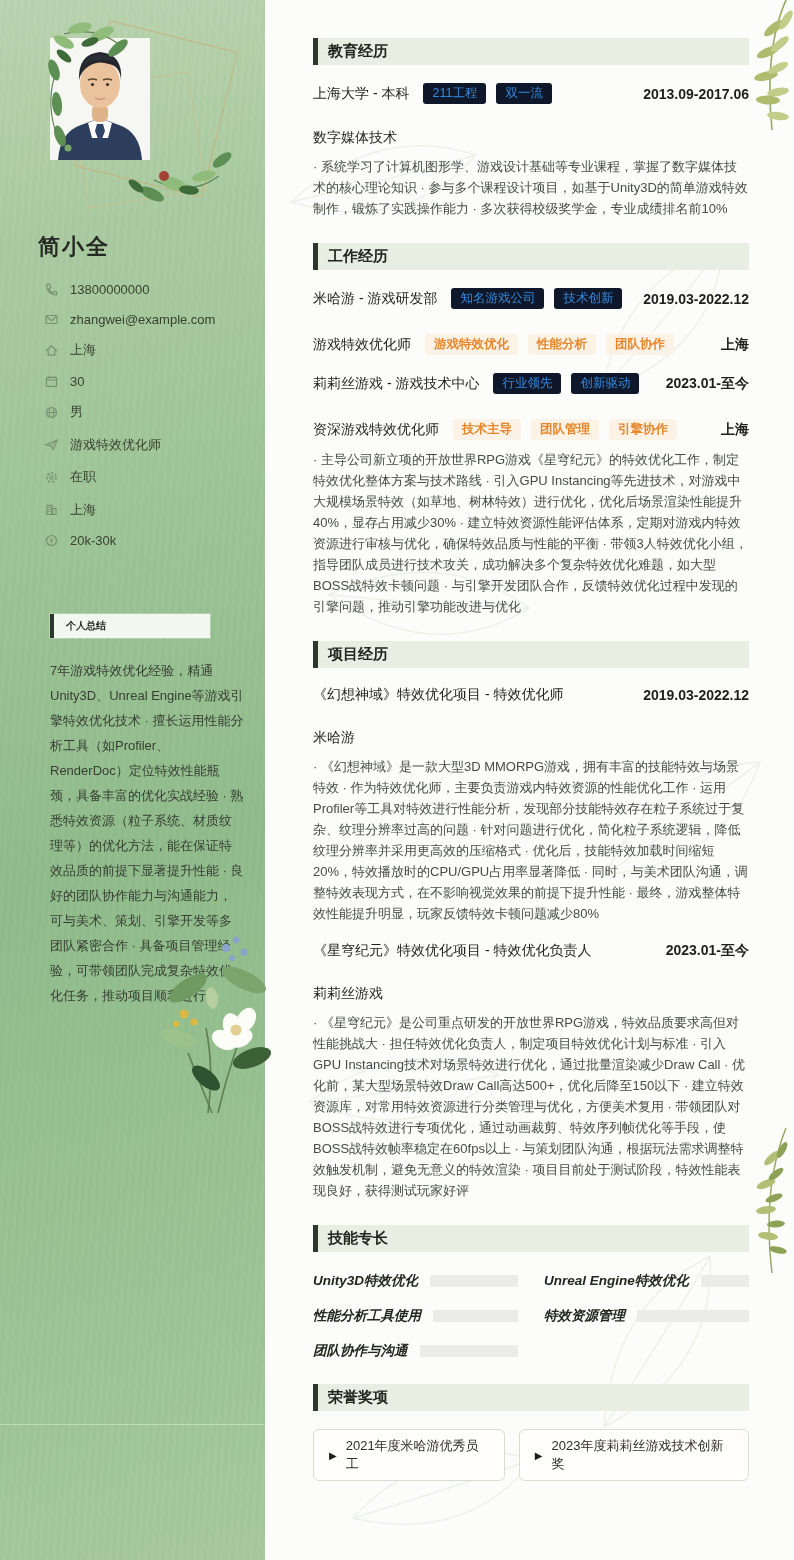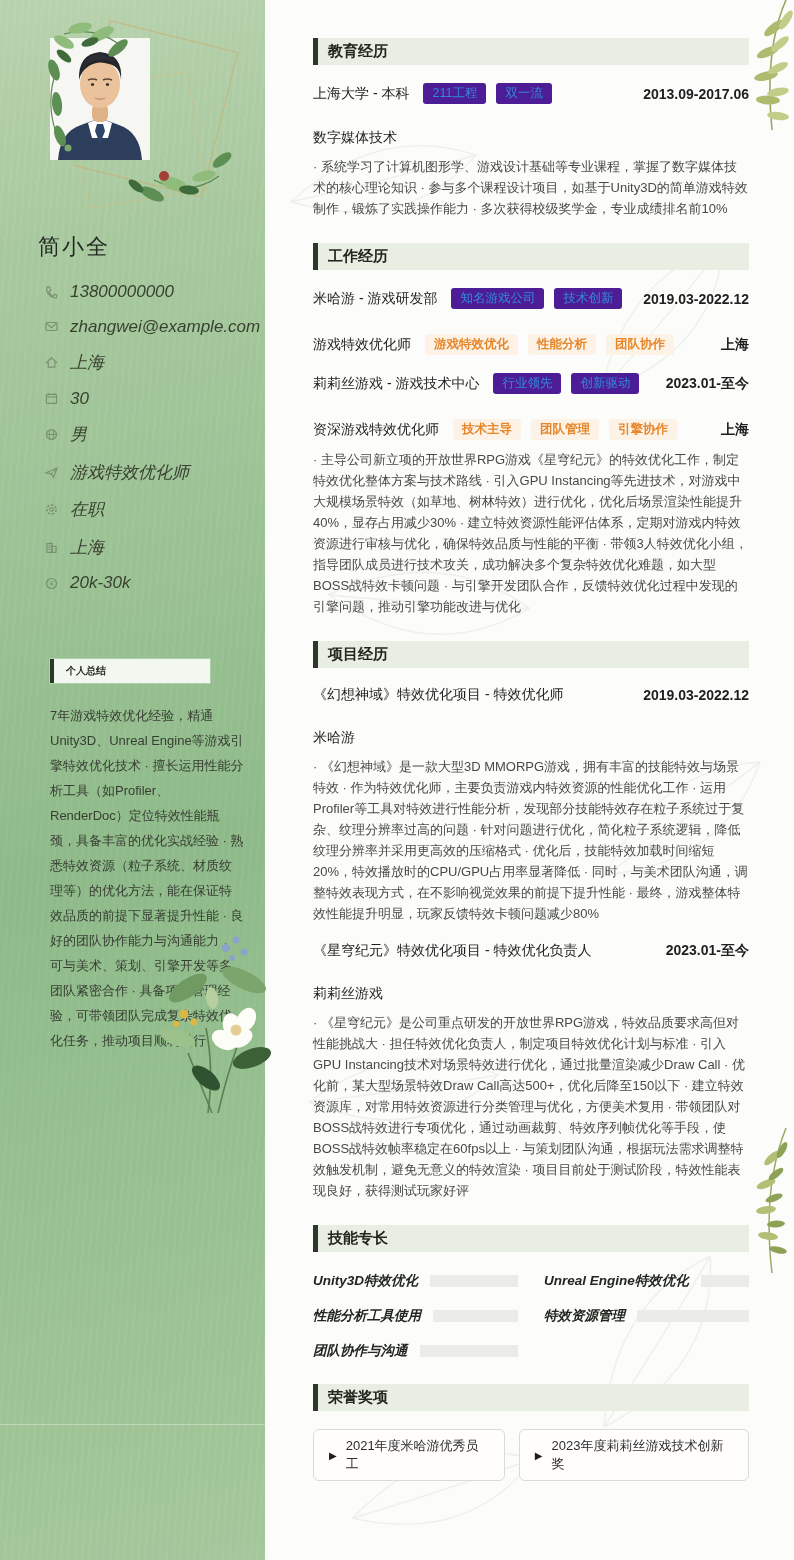--- a/index.html
+++ b/index.html
@@ -17,27 +17,27 @@
   .side-inner { position:relative; z-index:2; padding:20px 22px 0 38px; }
 
   .photo-zone { position:relative; height:196px; margin-left:0; }
   .gold-frame { position:absolute; left:52px; top:14px; width:132px; height:150px;
     border:1px solid #c9b077; transform:rotate(14deg); opacity:.85; }
   .gold-frame2 { position:absolute; left:40px; top:60px; width:120px; height:120px;
     border:1px solid #d3bd86; transform:rotate(-9deg); opacity:.6; }
   .photo-svg { position:absolute; left:12px; top:18px; }
   .wreath { position:absolute; left:-14px; top:-12px; }
 
-  .person-name { margin-top:16px; font-size:22px; font-weight:400; color:#262a24; letter-spacing:2px; }
+  .person-name { margin-top:16px; font-size:22px; font-weight:700; color:#262a24; letter-spacing:2px; }
 
   .contacts { margin-top:20px; margin-left:6px; }
   .c-row { display:flex; align-items:center; margin-bottom:14.5px; }
   .c-ic { width:15px; height:15px; margin-right:11px; flex:0 0 auto; opacity:.75; }
   .c-ic svg { display:block; }
-  .c-val { font-size:17px; color:#38402f;font-style:italic; }
+  .c-val { font-size:13px; color:#38402f; }
 
   .summary { margin-top:66px; margin-left:12px; }
   .sum-head { width:160px; background:rgba(250,252,247,.92); border-left:4px solid #2e372b;
     padding:5px 12px; font-size:10px; font-weight:700; color:#23281f; box-shadow:0 0 0 1px rgba(255,255,255,.25); }
   .sum-text { margin-top:20px; width:194px; font-size:13px; line-height:25px; color:#373e33; }
 
   
   .main { position:absolute; left:268px; top:0; width:529px; height:1560px; background:#fcfdfa; overflow:hidden; }
   .wm { position:absolute; z-index:0; opacity:.5; }
   .wm path { fill:none; stroke:#dfe7d9; stroke-width:1.4; }
@@ -46,21 +46,21 @@
   .sec-h { display:flex; align-items:center; background:#e9eee3; border-left:5px solid #2e372b;
     padding:4px 10px; font-size:15px; font-weight:700; color:#21261e; }
   .sec { margin-bottom:24px; }
   .sec-body { padding-top:18px; }
 
   .row { display:flex; align-items:center; }
   .b-title { font-size:14px; font-weight:400; color:#1e1e1e; white-space:nowrap; }
   .b-date { font-size:14px; font-weight:700; color:#1e1e1e; margin-left:auto; white-space:nowrap; }
   .tagset { display:flex; margin-left:14px; gap:10px; }
   .tag { font-size:12.5px; padding:2px 9px; border-radius:3px; white-space:nowrap; }
-  .tag-blue { color:#3389dd; background:#4c1d95; }
+  .tag-blue { color:#3389dd; background:#0f172a; }
   .tag-orange { color:#e7872c; background:#fdf2e6; font-weight:600; }
   .desc { font-size:13px; line-height:21px; color:#474b44; margin-top:9px; }
   .sub-row { margin-top:25px; }
 
   
   .skill-grid { display:grid; grid-template-columns:1fr 1fr; column-gap:26px; row-gap:17px; padding-top:20px;font-style:italic; }
   .skill { display:flex; align-items:center; }
   .skill-label { font-size:13.5px; font-weight:700; color:#21261e; white-space:nowrap; margin-right:12px; }
   .skill-track { flex:1; height:12px; background:#ebecea; position:relative; overflow:hidden; }
   .skill-fill { height:100%; background:#324a2e; clip-path:polygon(0 0,100% 0,calc(100% - 8px) 100%,0 100%); }

